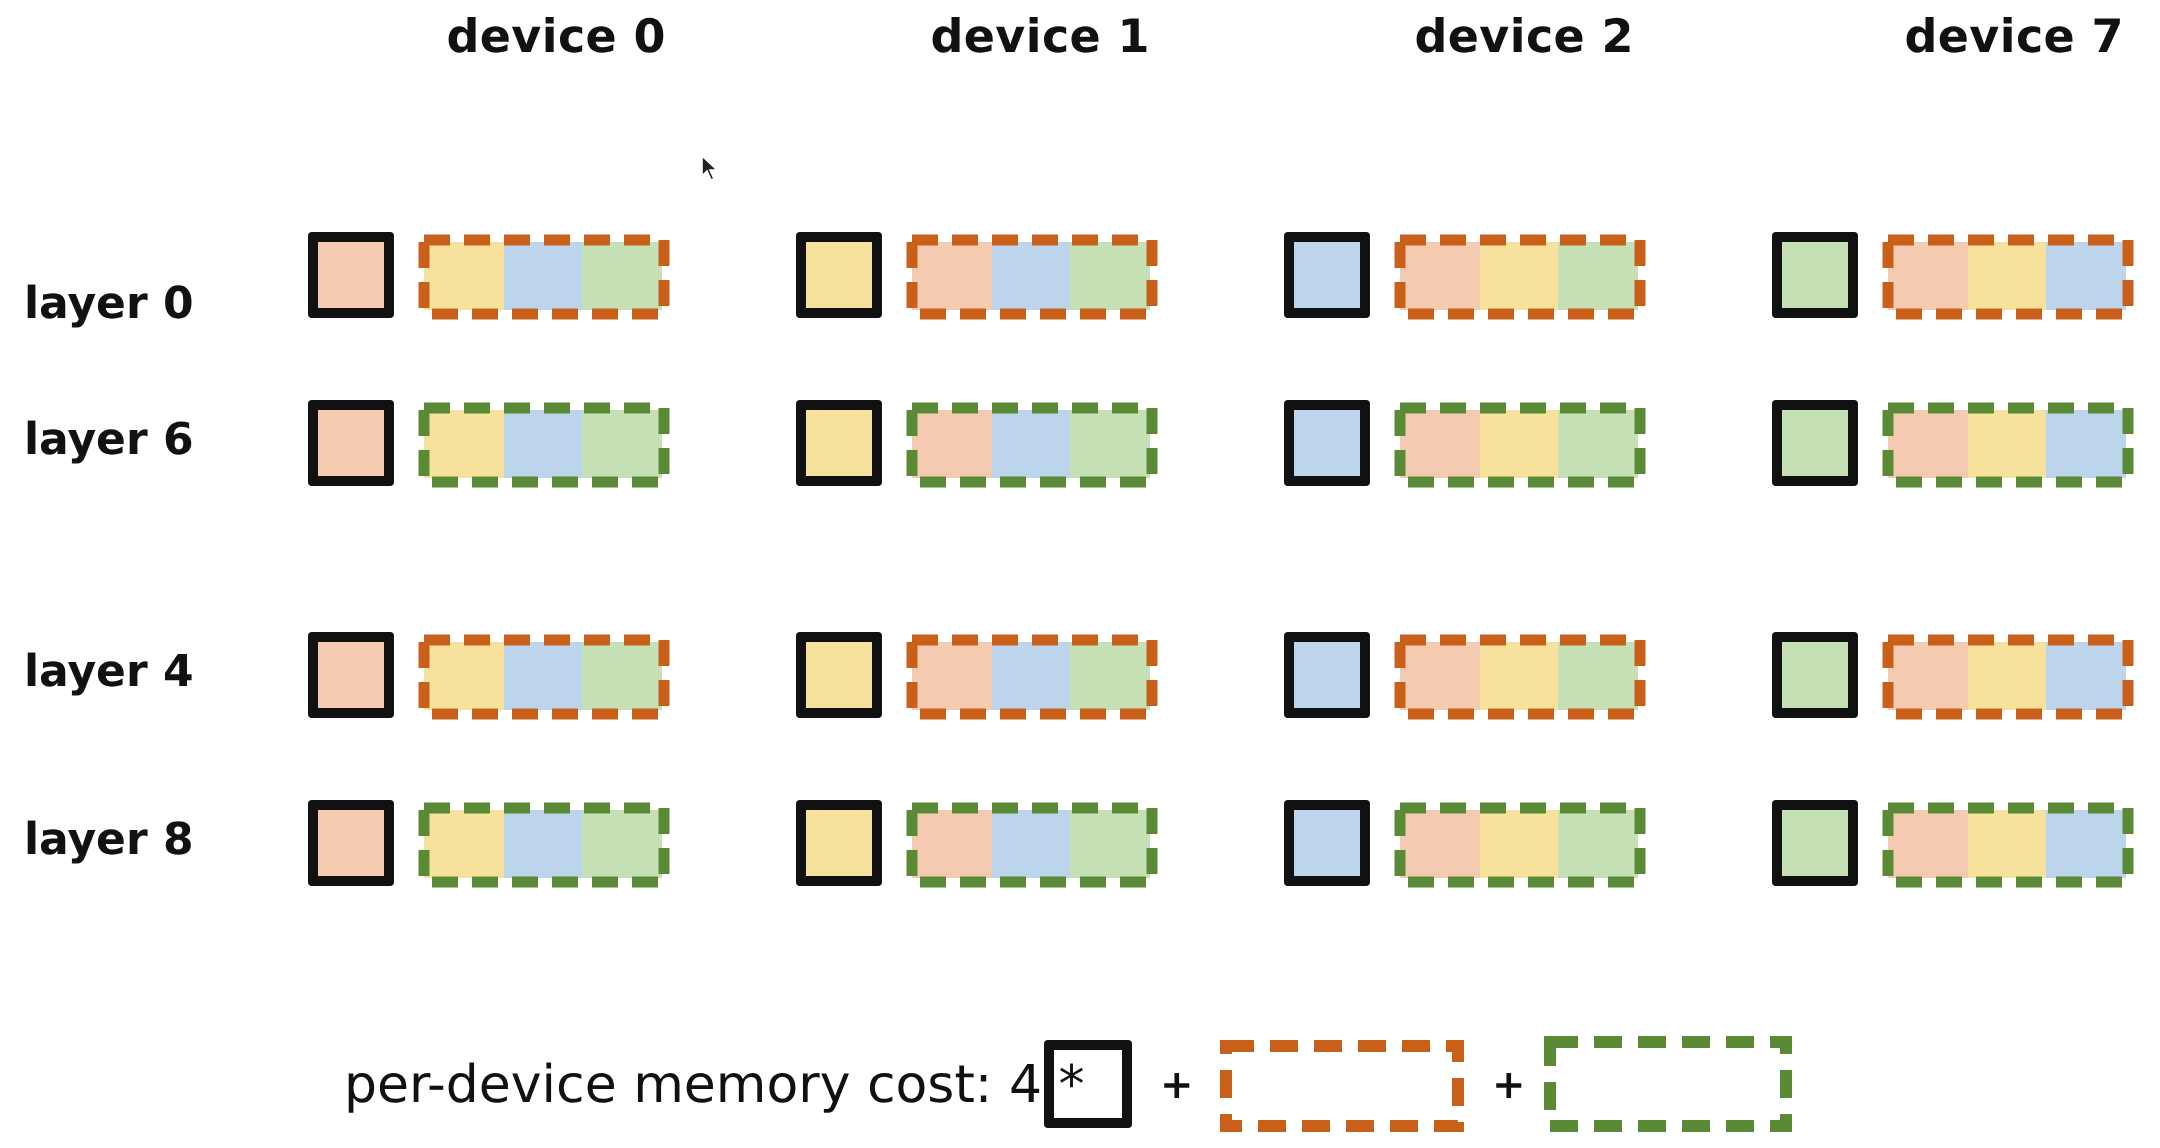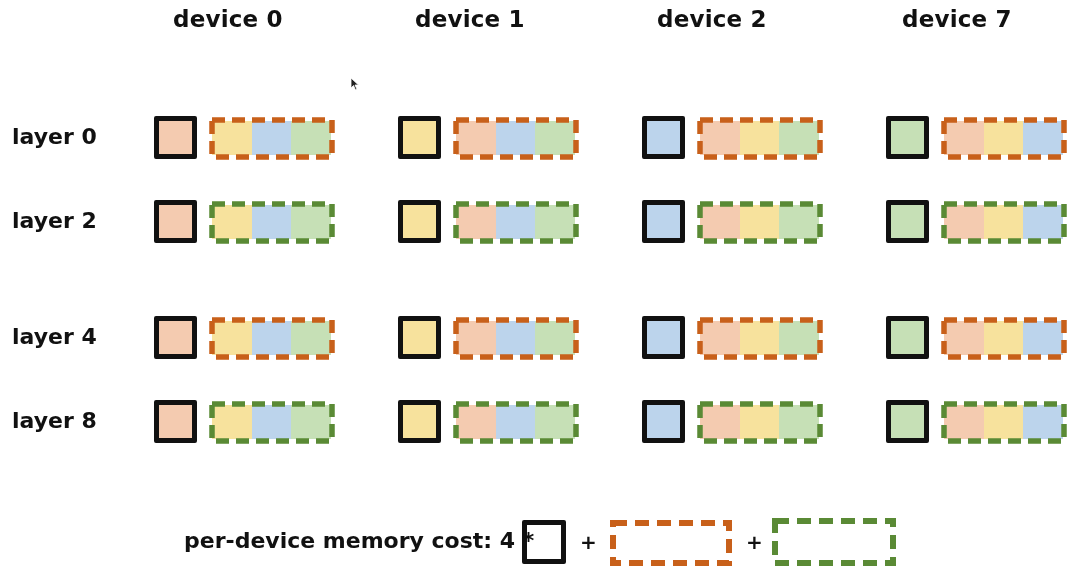--- a/index.html
+++ b/index.html
@@ -1,44 +1,44 @@
 <!DOCTYPE html>
 <html><head>
 <meta charset="utf-8">
 <style>
   html, body { margin: 0; padding: 0; background: #ffffff; }
   body { width: 1080px; height: 574px; position: relative; overflow: hidden;
          font-family: "DejaVu Sans", sans-serif; color: #111; }
   .dev-label { position: absolute; top: 6px; font-size: 23px; font-weight: bold;
-               width: 160px; text-align: left; letter-spacing: 0.2px; }
+               width: 160px; text-align: right; letter-spacing: 0.2px; }
   .layer-label { position: absolute; left: 12px; font-size: 22px; font-weight: bold; }
   .cell { position: absolute; width: 184px; height: 44px; }
   .owned { position: absolute; left: 0; top: 0; width: 33px; height: 33px;
            border: 5px solid #111; border-radius: 2px; }
   .shard { position: absolute; left: 55px; top: 2px; width: 124px; height: 40px; }
   .shard svg { position: absolute; left: 0; top: 0; overflow: visible; }
   .seg { position: absolute; top: 3px; height: 34px; }
   .legend { position: absolute; left: 168px; top: 518px; height: 46px; }
-  .legend-text { position: absolute; left: 16px; top: 10px; font-size: 22px; font-weight: bold; white-space: nowrap; }
+  .legend-text { position: absolute; left: 4px; top: 10px; font-size: 26px; font-weight: normal; white-space: nowrap; }
   .plus { position: absolute; top: 12px; font-size: 20px; font-weight: bold; }
   .cursor { position: absolute; left: 350px; top: 76px; }
 </style>
 </head>
 <body>
 
 <div>
   <div class="dev-label" style="left:173px">device 0</div>
   <div class="dev-label" style="left:415px">device 1</div>
   <div class="dev-label" style="left:657px">device 2</div>
   <div class="dev-label" style="left:902px">device 7</div>
 </div>
 
 <div>
-  <div class="layer-label" style="top:124px">layer 0</div>
-  <div class="layer-label" style="top:208px">layer 2</div>
+  <div class="layer-label" style="top:140px">layer 0</div>
+  <div class="layer-label" style="top:208px">layer 6</div>
   <div class="layer-label" style="top:324px">layer 4</div>
   <div class="layer-label" style="top:408px">layer 8</div>
 </div>
 
 <div id="grid">
     <div class="cell" style="left: 154px; top: 116px;">
       <div class="owned" style="background: rgb(244, 203, 176);"></div>
       <div class="shard">
         <div class="seg" style="left: 3px; width: 39.5px; background: rgb(247, 226, 157);"></div>
         <div class="seg" style="left: 42.5px; width: 39.5px; background: rgb(188, 212, 236);"></div>

